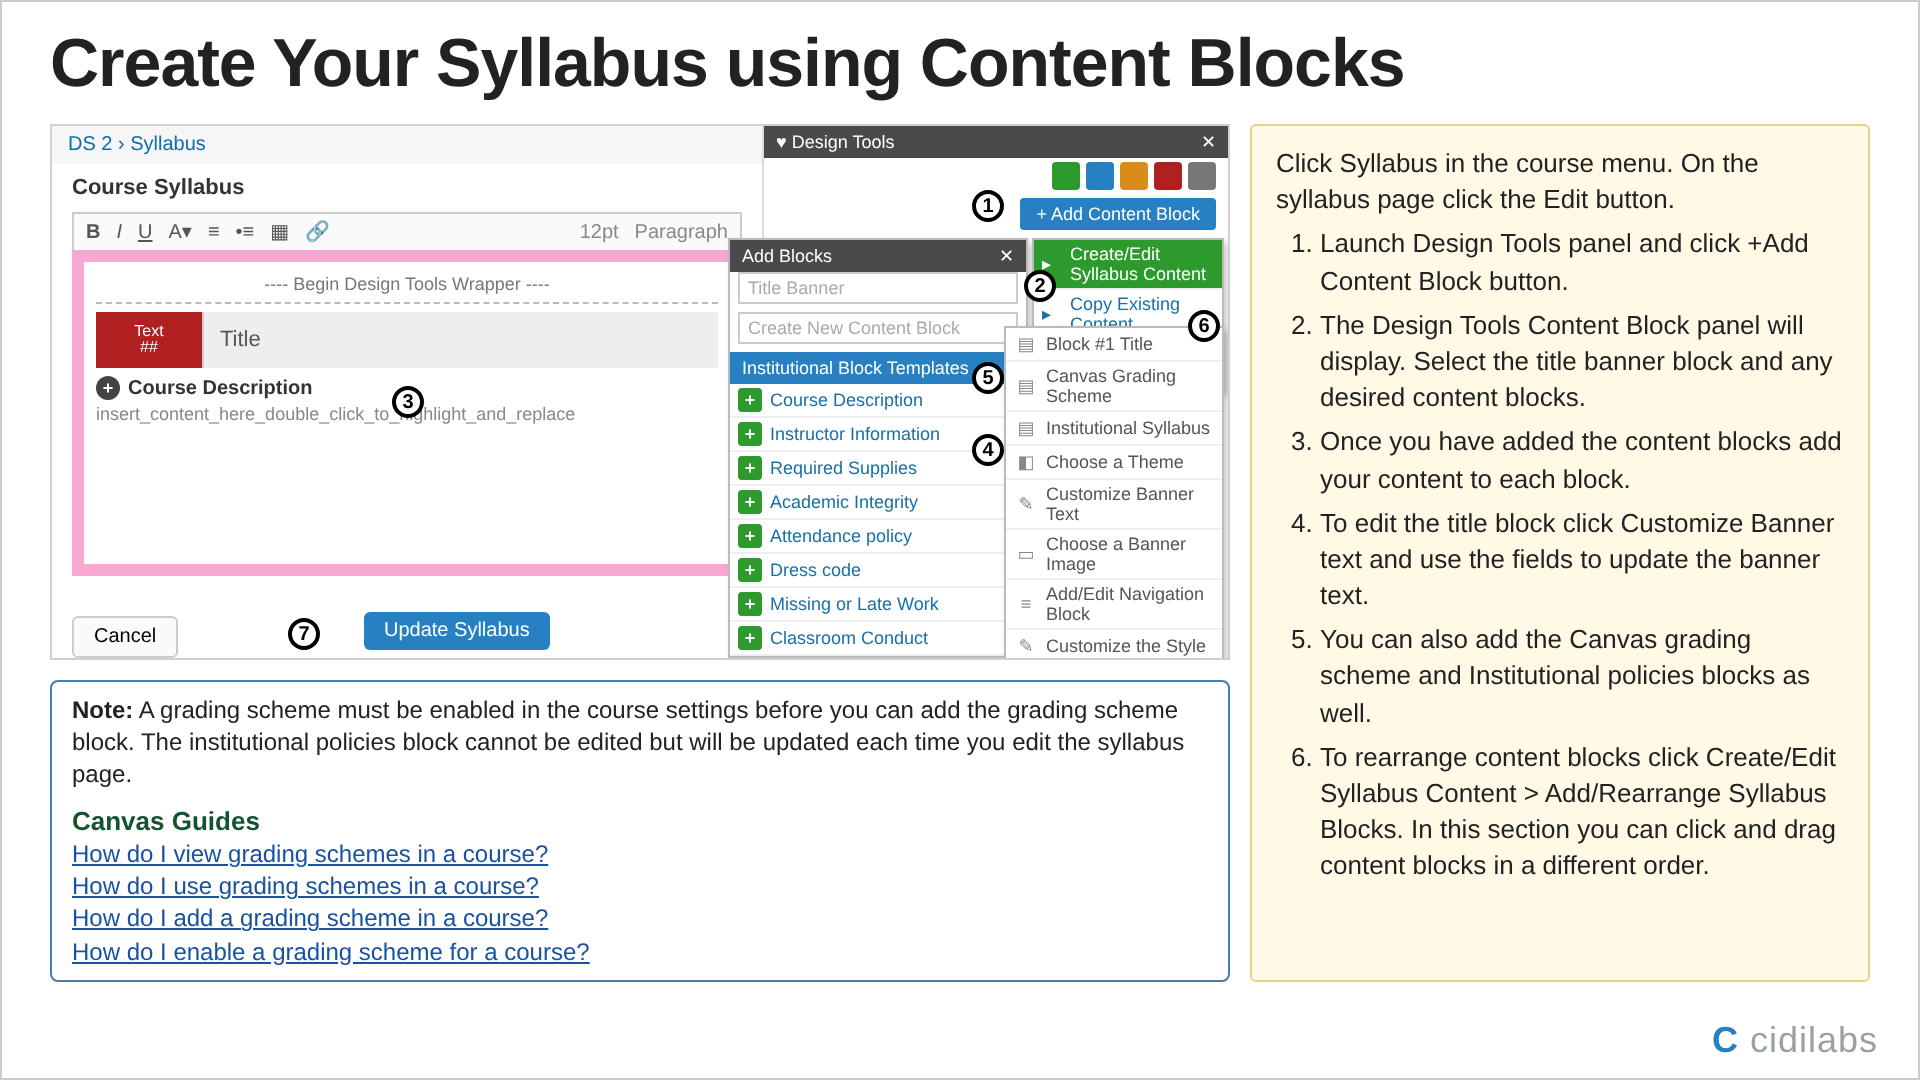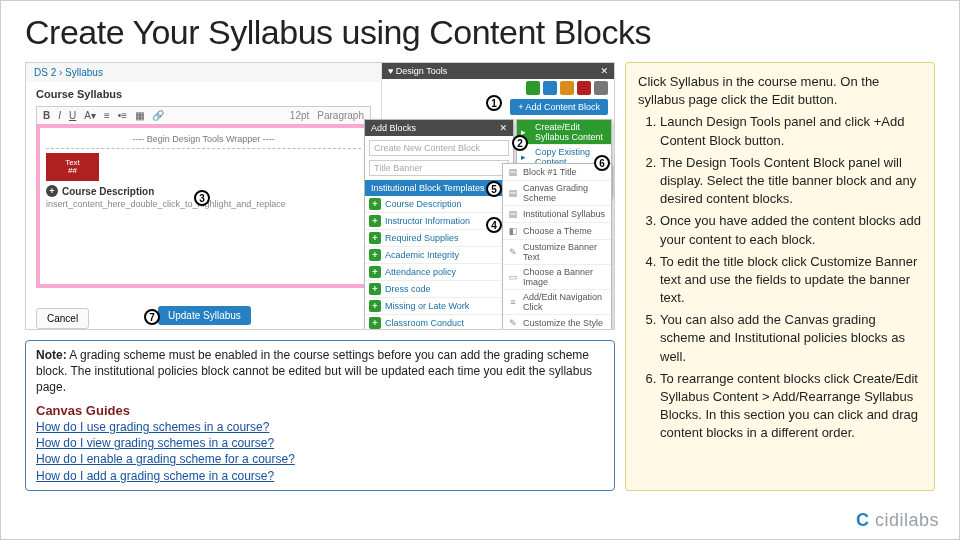--- a/index.html
+++ b/index.html
@@ -13,21 +13,21 @@
   }
   .slide {
     width: 100%;
     height: 100%;
     border: 1px solid #ccc;
     padding: 12px 24px;
     position: relative;
   }
   .slide-title {
     font-size: 34px;
-    font-weight: 400;
+    font-weight: 700;
     color: #222;
     margin-bottom: 10px;
     letter-spacing: -0.5px;
   }
   .content {
     display: flex;
     gap: 10px;
   }
   .left-col {
     flex: 0 0 590px;
@@ -78,21 +78,21 @@
     padding: 3px 4px;
     display: flex;
     gap: 4px;
     align-items: center;
     color: #555;
     font-size: 10px;
   }
   .rte-toolbar span { cursor: pointer; display:inline-block; padding:0 2px;}
   .rte-body {
     margin: 0 10px;
-    border: 4px solid #f9a8d4;
+    border: 6px solid #f9a8d4;
     flex: 1 1 auto;
     padding: 6px;
     font-size: 10px;
     position: relative;
   }
   .wrapper-banner {
     text-align: center;
     color: #777;
     border-bottom: 1px dashed #bbb;
     padding-bottom: 4px;
@@ -241,21 +241,21 @@
     padding: 6px 10px;
     font-size: 12px;
     line-height: 1.35;
     color: #222;
   }
   .note-box .note-lbl { font-weight: 700; }
   .guides-hdr {
     font-weight: 700;
     font-size: 13px;
     margin-top: 6px;
-    color:#7f1d1d;
+    color:#14532d;
   }
   .guide-link {
     display: block;
     color: #1852a0;
     text-decoration: underline;
     font-size: 12px;
     line-height: 1.35;
   }
 
   
@@ -317,38 +317,39 @@
             <span style="margin-left:auto;color:#888;">12pt</span>
             <span style="color:#888;text-align:right;">Paragraph</span>
           </div>
           <div class="rte-body">
             <div class="wrapper-banner">---- Begin Design Tools Wrapper ----</div>
             <div class="title-row">
               <div class="txt">
                 <span class="ln">Text</span>
                 <span class="ln">##</span>
               </div>
+              <div class="title">Title</div>
             </div>
             <div class="course-desc-line">
               <span class="plus-circle">+</span>
               <span>Course Description</span>
             </div>
             <div class="insert-text">insert_content_here_double_click_to_highlight_and_replace</div>
 
             <span class="num-circ" style="top:62px; left:154px;">3</span>
           </div>
           <div class="rte-footer">
               <span>p</span>
             </div>
           <div class="btn-row">
             <button class="cancel-btn">Cancel</button>
           </div>
 
           <span class="num-circ" style="bottom:4px; left:118px;">7</span>
-          <span class="upd-btn" style="left:132px;">Update Syllabus</span>
+          <span class="upd-btn" style="left:156px;">Update Syllabus</span>
         </div>
 
         <div class="shot-right">
           <div class="design-tools-bar">
             <span>♥ <span>Design Tools</span></span>
             <span class="x">✕</span>
           </div>
           <div class="dt-icons">
             <span style="background:#2c9a2c"></span>
               <span style="background:#2680c2"></span>
@@ -357,22 +358,22 @@
             <span style="background:#777"></span>
           </div>
           <div class="acb-btn">+ Add Content Block</div>
           <span class="num-circ" style="top:32px; right:112px;">1</span>
 
           <div class="panel" style="top:56px; right:100px; width:150px;">
             <div class="panel-hdr">
               <span>Add Blocks</span>
                 <span>✕</span>
             </div>
+            <div style="border:1px solid #ccc;margin:0 4px 4px;padding:2px 4px;color:#aaa;">Title Banner</div>
             <div style="border:1px solid #ccc;margin:4px;padding:2px 4px;color:#aaa;">Create New Content Block</div>
-            <div style="border:1px solid #ccc;margin:0 4px 4px;padding:2px 4px;color:#aaa;">Title Banner</div>
             <div class="panel-hdr blue">
                 <span>Institutional Block Templates</span>
               </div>
             <div class="panel-rowlist">
               <div class="prow">
                   <span class="plus">+</span>
                   <span>Course Description</span>
                 </div>
               <div class="prow">
                   <span class="plus">+</span>
@@ -442,41 +443,41 @@
             <div class="prow">
                 <span class="micon">✎</span>
                 <span>Customize Banner Text</span>
               </div>
             <div class="prow">
                 <span class="micon">▭</span>
                 <span>Choose a Banner Image</span>
               </div>
             <div class="prow">
                 <span class="micon">≡</span>
-                <span>Add/Edit Navigation Click</span>
+                <span>Add/Edit Navigation Block</span>
               </div>
             <div class="prow">
                 <span class="micon">✎</span>
                 <span>Customize the Style</span>
               </div>
 
           </div>
           <span class="num-circ" style="top:154px; right:112px;">4</span>
           <span class="num-circ" style="top:118px; right:112px;">5</span>
           <span class="num-circ" style="top:92px; right:4px; z-index:60;">6</span>
         </div>
       </div>
 
       <div class="note-box">
         <span class="note-lbl">Note:</span><span> A grading scheme must be enabled in the course settings before you can add the grading scheme block. The institutional policies block cannot be edited but will be updated each time you edit the syllabus page.</span>
         <div class="guides-hdr">Canvas Guides</div>
+        <a href="#" class="guide-link">How do I view grading schemes in a course?</a>
         <a href="#" class="guide-link">How do I use grading schemes in a course?</a>
-        <a href="#" class="guide-link">How do I view grading schemes in a course?</a>
+        <a href="#" class="guide-link">How do I add a grading scheme in a course?</a>
         <a href="#" class="guide-link">How do I enable a grading scheme for a course?</a>
-        <a href="#" class="guide-link">How do I add a grading scheme in a course?</a>
       </div>
     </div>
 
     <div class="instr-box">
       <p class="instr-intro">Click Syllabus in the course menu. On the syllabus page click the Edit button.</p>
       <ol class="instr-list">
         <li>Launch Design Tools panel and click +Add Content Block button.</li>
         <li>The Design Tools Content Block panel will display. Select the title banner block and any desired content blocks.</li>
         <li>Once you have added the content blocks add your content to each block.</li>
         <li>To edit the title block click Customize Banner text and use the fields to update the banner text.</li>

